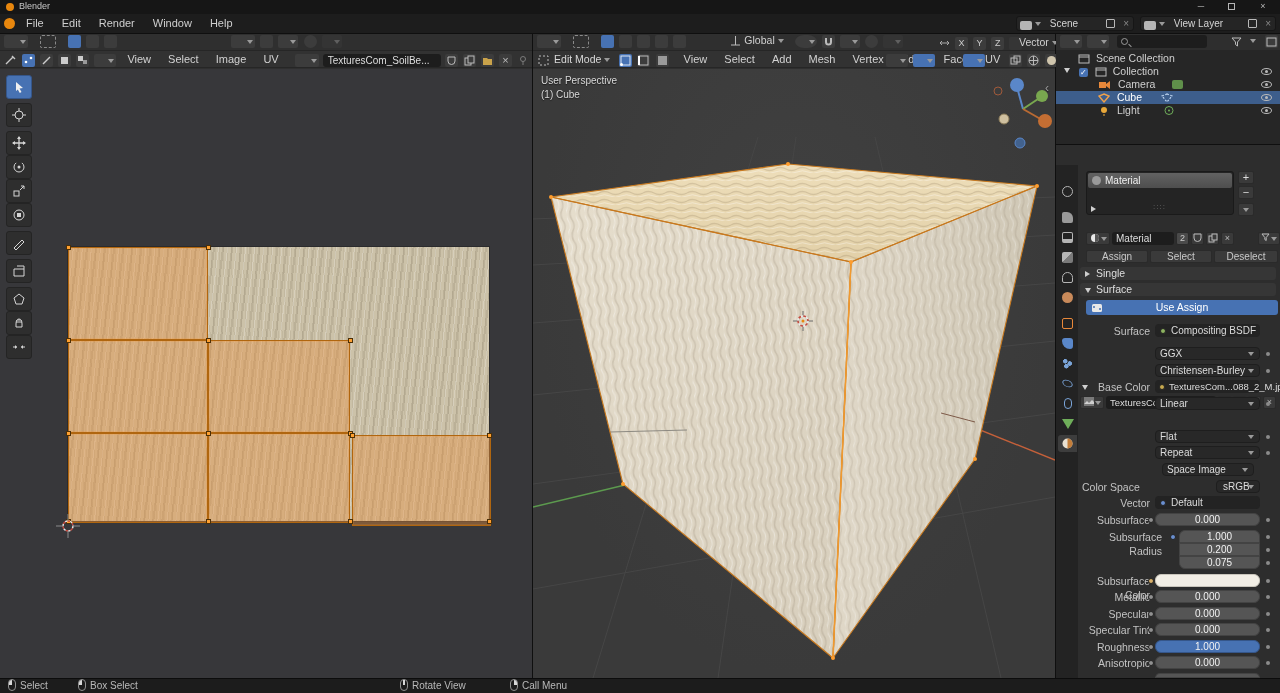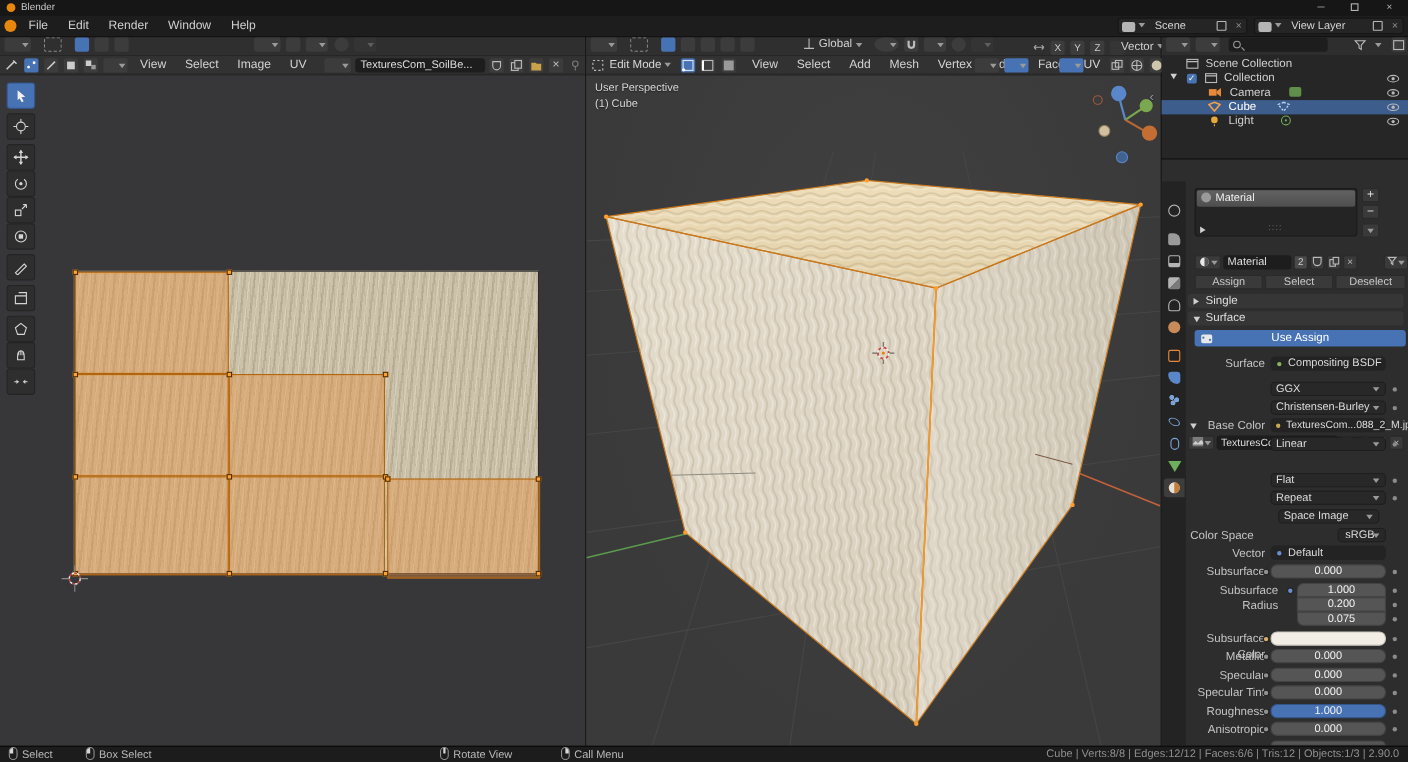--- a/index.html
+++ b/index.html
@@ -714,16 +714,15 @@
         <div class="pslider" style="height:5px;border-radius:6px 6px 0 0"></div>
       </div>
     </div>
   </div>
 
   <div class="statusbar">
     <span class="abs" style="left:8px"><span class="mouse lmb"></span><span>Select</span></span>
     <span class="abs" style="left:78px"><span class="mouse lmb"></span><span>Box Select</span></span>
     <span class="abs" style="left:400px"><span class="mouse mmb"></span><span>Rotate View</span></span>
     <span class="abs" style="left:510px"><span class="mouse rmb"></span><span>Call Menu</span></span>
-    <span class="abs" style="right:8px;color:#8f8f8f">Cube | Verts:8/8 | Edges:12/12 | Faces:6/6 | Tris:12 | Objects:1/3 | 2.90.0</span>
   </div>
 
 </div>
 
 </body></html>

